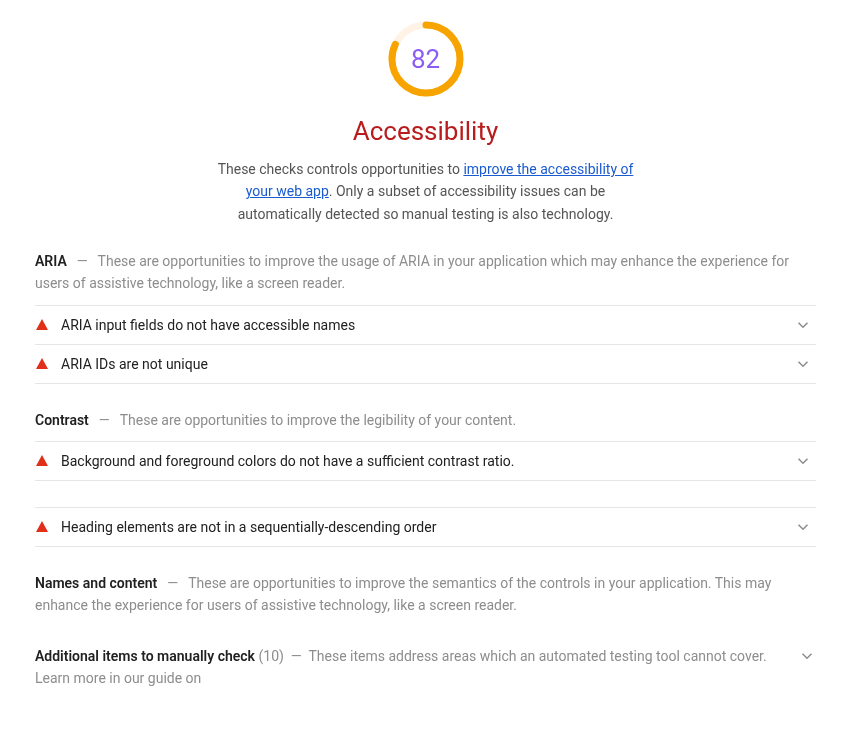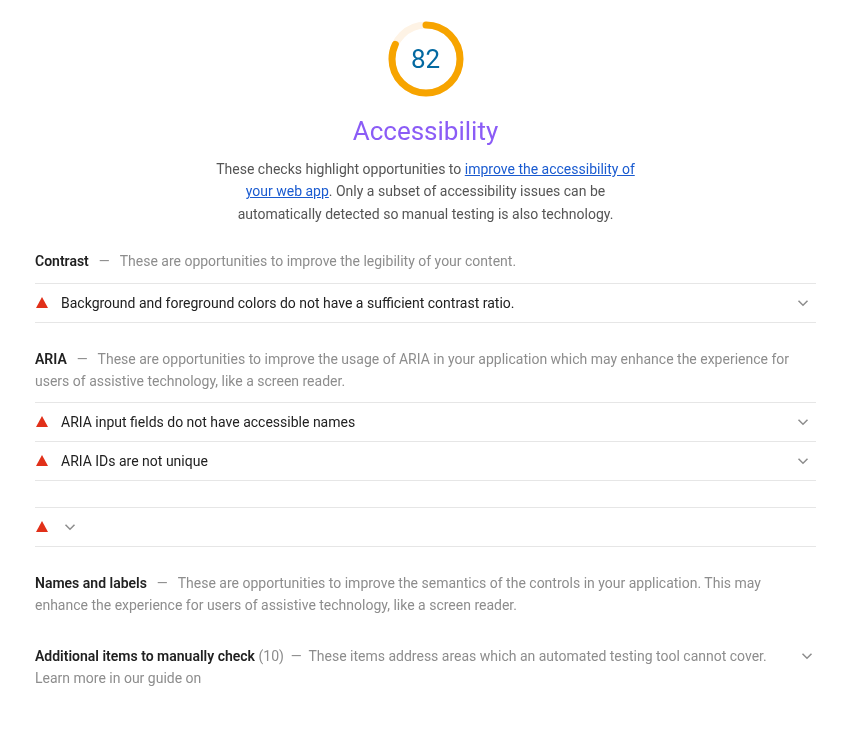--- a/index.html
+++ b/index.html
@@ -40,27 +40,27 @@
       stroke-linecap: round;
     }
     .gauge-text {
       position: absolute;
       top: 0; left: 0; right: 0; bottom: 0;
       display: flex;
       align-items: center;
       justify-content: center;
       font-size: 26px;
       font-weight: 400;
-      color: #0369a1;
+      color: #8b5cf6;
     }
     .page-title {
       font-size: 26px;
       font-weight: 400;
       margin-top: 18px;
-      color: #8b5cf6;
+      color: #b91c1c;
     }
     .subtitle {
       text-align: center;
       max-width: 430px;
       margin-top: 12px;
       font-size: 14px;
       line-height: 1.6;
       color: #555;
     }
     .subtitle a {
@@ -141,78 +141,79 @@
 <div class="gauge-wrap">
   <div class="gauge">
     <svg width="78" height="78" viewBox="0 0 78 78">
       <circle class="gauge-bg" cx="39" cy="39" r="34"></circle>
       <circle class="gauge-arc" cx="39" cy="39" r="34" id="gauge-arc" stroke-dasharray="175.17520636416685 213.62830044410595"></circle>
     </svg>
     <div class="gauge-text">82</div>
   </div>
   <h1 class="page-title">Accessibility</h1>
   <p class="subtitle">
-    <span>These checks highlight opportunities to </span><a href="#">improve the accessibility of your web app</a><span>. Only a subset of accessibility issues can be automatically detected so manual testing is also technology.</span>
+    <span>These checks controls opportunities to </span><a href="#">improve the accessibility of your web app</a><span>. Only a subset of accessibility issues can be automatically detected so manual testing is also technology.</span>
   </p>
 </div>
 
 <div id="sections-container">
     <div class="section">
+      <div class="section-header"><span class="sec-title">ARIA</span>&nbsp;&nbsp;<span class="dash">—</span>&nbsp;&nbsp;<span>These are opportunities to improve the usage of ARIA in your application which may enhance the experience for users of assistive technology, like a screen reader.</span></div>
+      <div class="audit-row">
+        <span class="tri-icon">
+          <svg viewBox="0 0 14 14" width="14" height="14">
+            <polygon points="7,1 13,12 1,12" fill="#e13019"></polygon>
+          </svg>
+        </span>
+        <span class="audit-title">ARIA input fields do not have accessible names</span>
+        <span class="chev"><svg viewBox="0 0 24 24" width="18" height="18" fill="none" stroke="currentColor" stroke-width="2">
+            <polyline points="6 9 12 15 18 9"></polyline>
+          </svg></span>
+      </div>
+      <div class="audit-row">
+        <span class="tri-icon">
+          <svg viewBox="0 0 14 14" width="14" height="14">
+            <polygon points="7,1 13,12 1,12" fill="#e13019"></polygon>
+          </svg>
+        </span>
+        <span class="audit-title">ARIA IDs are not unique</span>
+        <span class="chev"><svg viewBox="0 0 24 24" width="18" height="18" fill="none" stroke="currentColor" stroke-width="2">
+            <polyline points="6 9 12 15 18 9"></polyline>
+          </svg></span>
+      </div>
+    </div>
+    <div class="section">
       <div class="section-header"><span class="sec-title">Contrast</span>&nbsp;&nbsp;<span class="dash">—</span>&nbsp;&nbsp;<span>These are opportunities to improve the legibility of your content.</span></div>
       <div class="audit-row">
         <span class="tri-icon">
           <svg viewBox="0 0 14 14" width="14" height="14">
             <polygon points="7,1 13,12 1,12" fill="#e13019"></polygon>
           </svg>
         </span>
         <span class="audit-title">Background and foreground colors do not have a sufficient contrast ratio.</span>
         <span class="chev"><svg viewBox="0 0 24 24" width="18" height="18" fill="none" stroke="currentColor" stroke-width="2">
             <polyline points="6 9 12 15 18 9"></polyline>
           </svg></span>
       </div>
     </div>
     <div class="section">
-      <div class="section-header"><span class="sec-title">ARIA</span>&nbsp;&nbsp;<span class="dash">—</span>&nbsp;&nbsp;<span>These are opportunities to improve the usage of ARIA in your application which may enhance the experience for users of assistive technology, like a screen reader.</span></div>
-      <div class="audit-row">
-        <span class="tri-icon">
-          <svg viewBox="0 0 14 14" width="14" height="14">
-            <polygon points="7,1 13,12 1,12" fill="#e13019"></polygon>
-          </svg>
-        </span>
-        <span class="audit-title">ARIA input fields do not have accessible names</span>
-        <span class="chev"><svg viewBox="0 0 24 24" width="18" height="18" fill="none" stroke="currentColor" stroke-width="2">
-            <polyline points="6 9 12 15 18 9"></polyline>
-          </svg></span>
-      </div>
-      <div class="audit-row">
-        <span class="tri-icon">
-          <svg viewBox="0 0 14 14" width="14" height="14">
-            <polygon points="7,1 13,12 1,12" fill="#e13019"></polygon>
-          </svg>
-        </span>
-        <span class="audit-title">ARIA IDs are not unique</span>
-        <span class="chev"><svg viewBox="0 0 24 24" width="18" height="18" fill="none" stroke="currentColor" stroke-width="2">
-            <polyline points="6 9 12 15 18 9"></polyline>
-          </svg></span>
-      </div>
-    </div>
-    <div class="section">
-      <div class="audit-row">
-        <span class="tri-icon">
-          <svg viewBox="0 0 14 14" width="14" height="14">
-            <polygon points="7,1 13,12 1,12" fill="#e13019"></polygon>
-          </svg>
-        </span>
-        <span class="chev"><svg viewBox="0 0 24 24" width="18" height="18" fill="none" stroke="currentColor" stroke-width="2">
-            <polyline points="6 9 12 15 18 9"></polyline>
-          </svg></span>
-      </div>
-    </div>
-    <div class="section">
-      <div class="section-header"><span class="sec-title">Names and labels</span>&nbsp;&nbsp;<span class="dash">—</span>&nbsp;&nbsp;<span>These are opportunities to improve the semantics of the controls in your application. This may enhance the experience for users of assistive technology, like a screen reader.</span></div>
+      <div class="audit-row">
+        <span class="tri-icon">
+          <svg viewBox="0 0 14 14" width="14" height="14">
+            <polygon points="7,1 13,12 1,12" fill="#e13019"></polygon>
+          </svg>
+        </span>
+        <span class="audit-title">Heading elements are not in a sequentially-descending order</span>
+        <span class="chev"><svg viewBox="0 0 24 24" width="18" height="18" fill="none" stroke="currentColor" stroke-width="2">
+            <polyline points="6 9 12 15 18 9"></polyline>
+          </svg></span>
+      </div>
+    </div>
+    <div class="section">
+      <div class="section-header"><span class="sec-title">Names and content</span>&nbsp;&nbsp;<span class="dash">—</span>&nbsp;&nbsp;<span>These are opportunities to improve the semantics of the controls in your application. This may enhance the experience for users of assistive technology, like a screen reader.</span></div>
     </div>
   </div>
 
 <div class="manual-block">
   <div class="manual-row">
     <div class="manual-text">
       <span class="sec-title">Additional items to manually check</span>
       <span class="count">(10)</span>
       &nbsp;<span class="dash">—</span>&nbsp;
       <span>These items address areas which an automated testing tool cannot cover. Learn more in our guide on </span>

